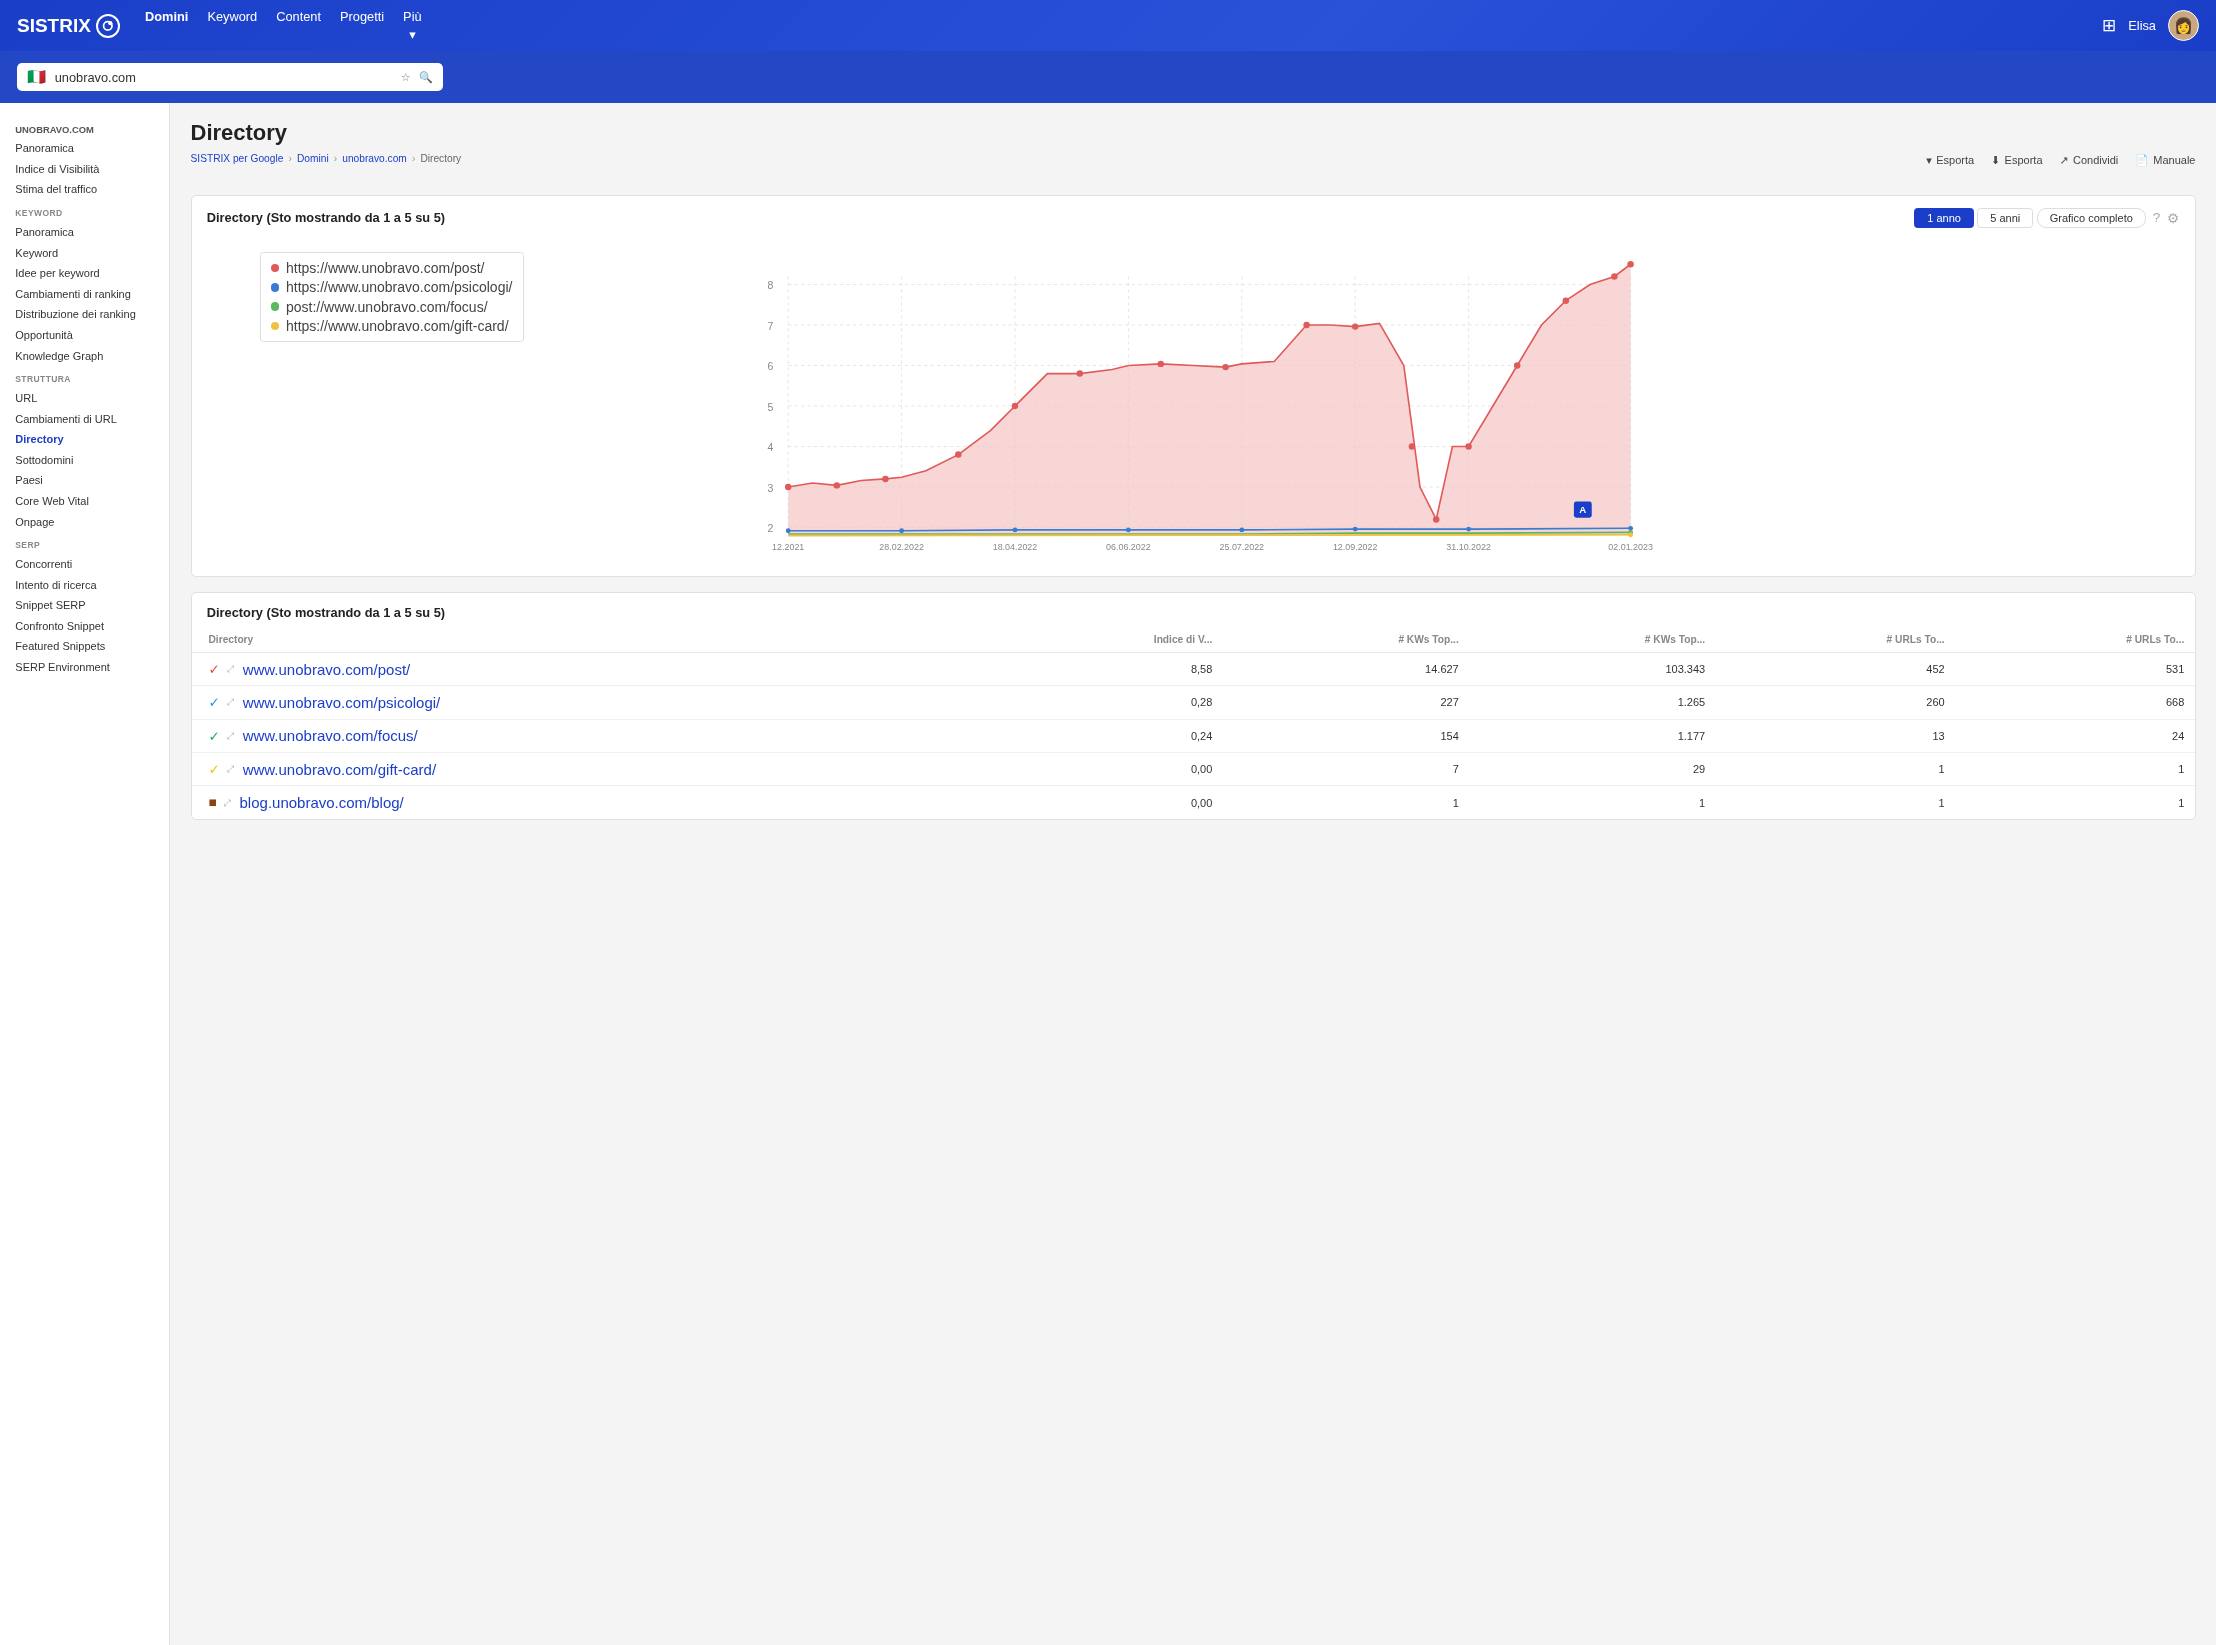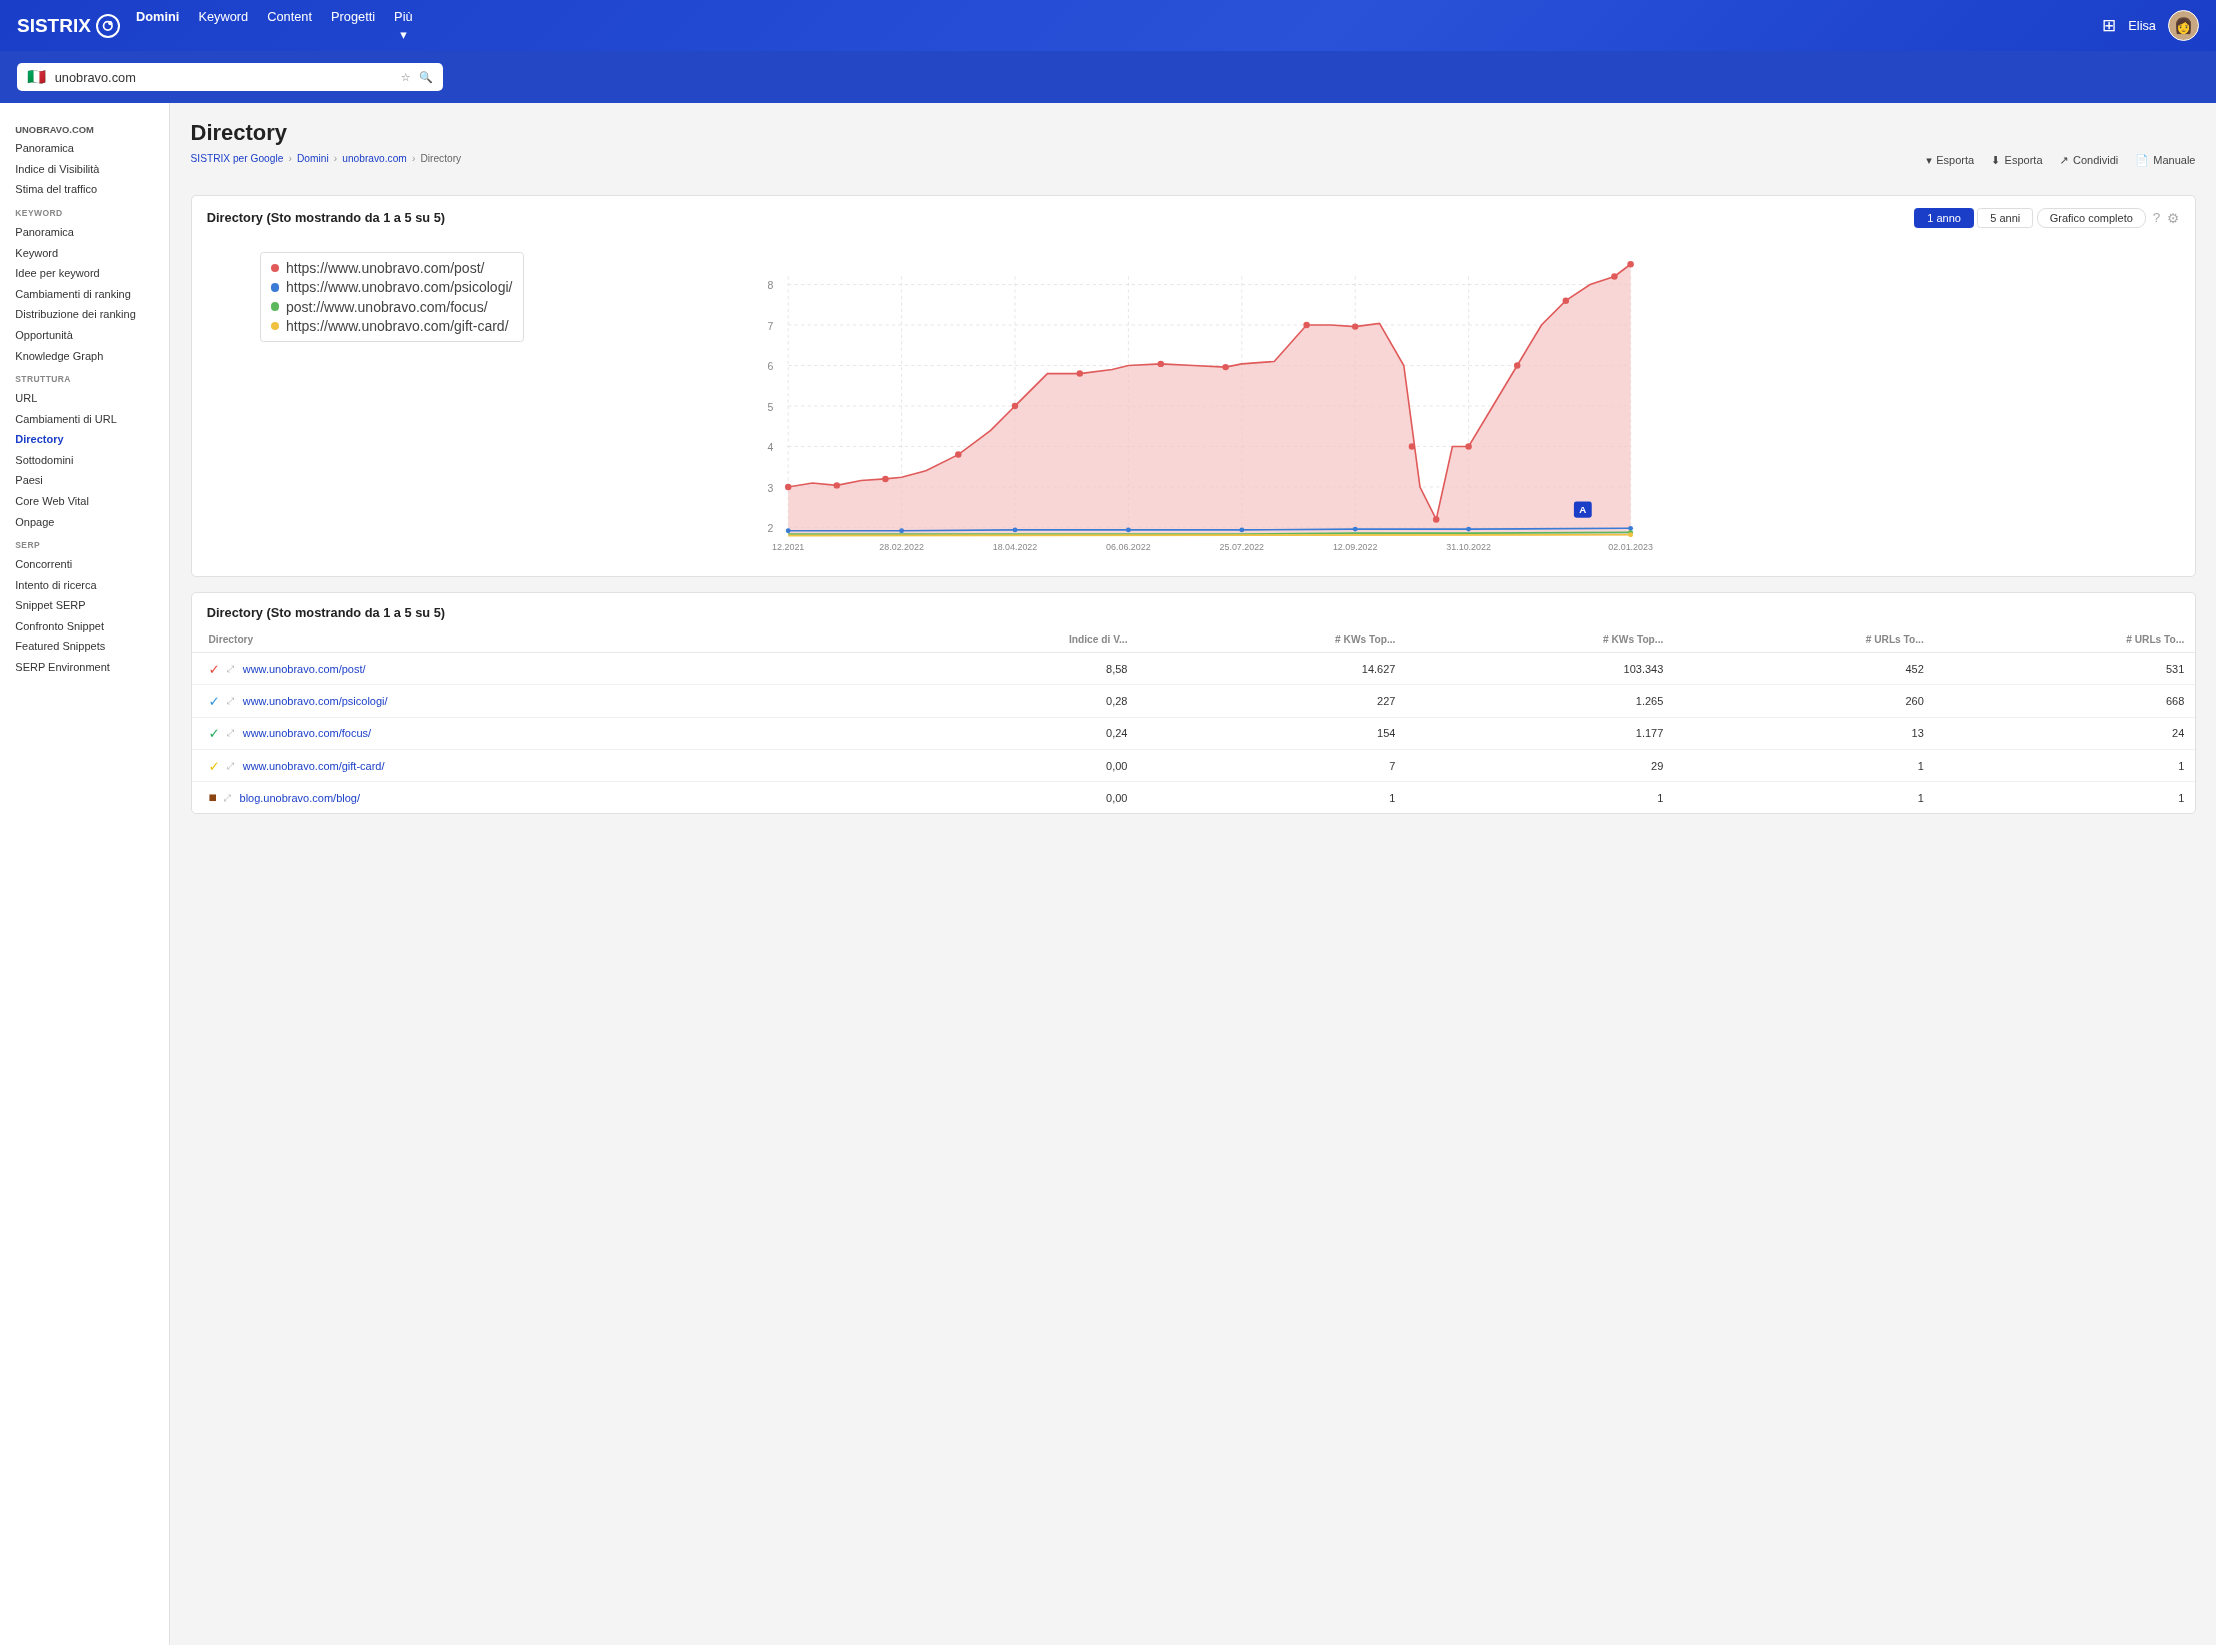--- a/index.html
+++ b/index.html
@@ -5,21 +5,21 @@
     * { box-sizing: border-box; margin: 0; padding: 0; }
     body { font-family: Arial, sans-serif; font-size: 11px; color: #333; background: #f4f4f4; }
 
     
     .header {
       background: linear-gradient(135deg, #1a3ec8 0%, #2952d9 60%, #1a3ec8 100%);
       height: 51px;
       display: flex;
       align-items: center;
       padding: 0 17px;
-      gap: 16px;
+      gap: 25px;
     }
     .logo {
       color: white;
       font-size: 19px;
       font-weight: bold;
       display: flex;
       align-items: center;
       gap: 5.1px;
     }
     .logo-circle {
@@ -156,21 +156,21 @@
       background: white;
     }
     th:not(:first-child) { text-align: right; }
     td {
       padding: 7.7px 10.2px; font-size: 11px; color: #333;
       border-bottom: 0.9px solid #f0f0f0;
     }
     td:not(:first-child) { text-align: right; }
     tr:last-child td { border-bottom: none; }
     .dir-cell { display: flex; align-items: center; gap: 6.8px; }
-    .dir-link { color: #1a3ec8; text-decoration: none; font-size: 11px; }
+    .dir-link { color: #1a3ec8; text-decoration: none; font-size: 15px; }
     .ext-icon { color: #aaa; font-size: 9.4px; margin-right: 1.7px; }
 
     .toolbar-row {
       display: flex; justify-content: flex-end; align-items: center;
       gap: 17px; margin-bottom: 12px;
     }
   </style>
 </head>
 <body>
 

